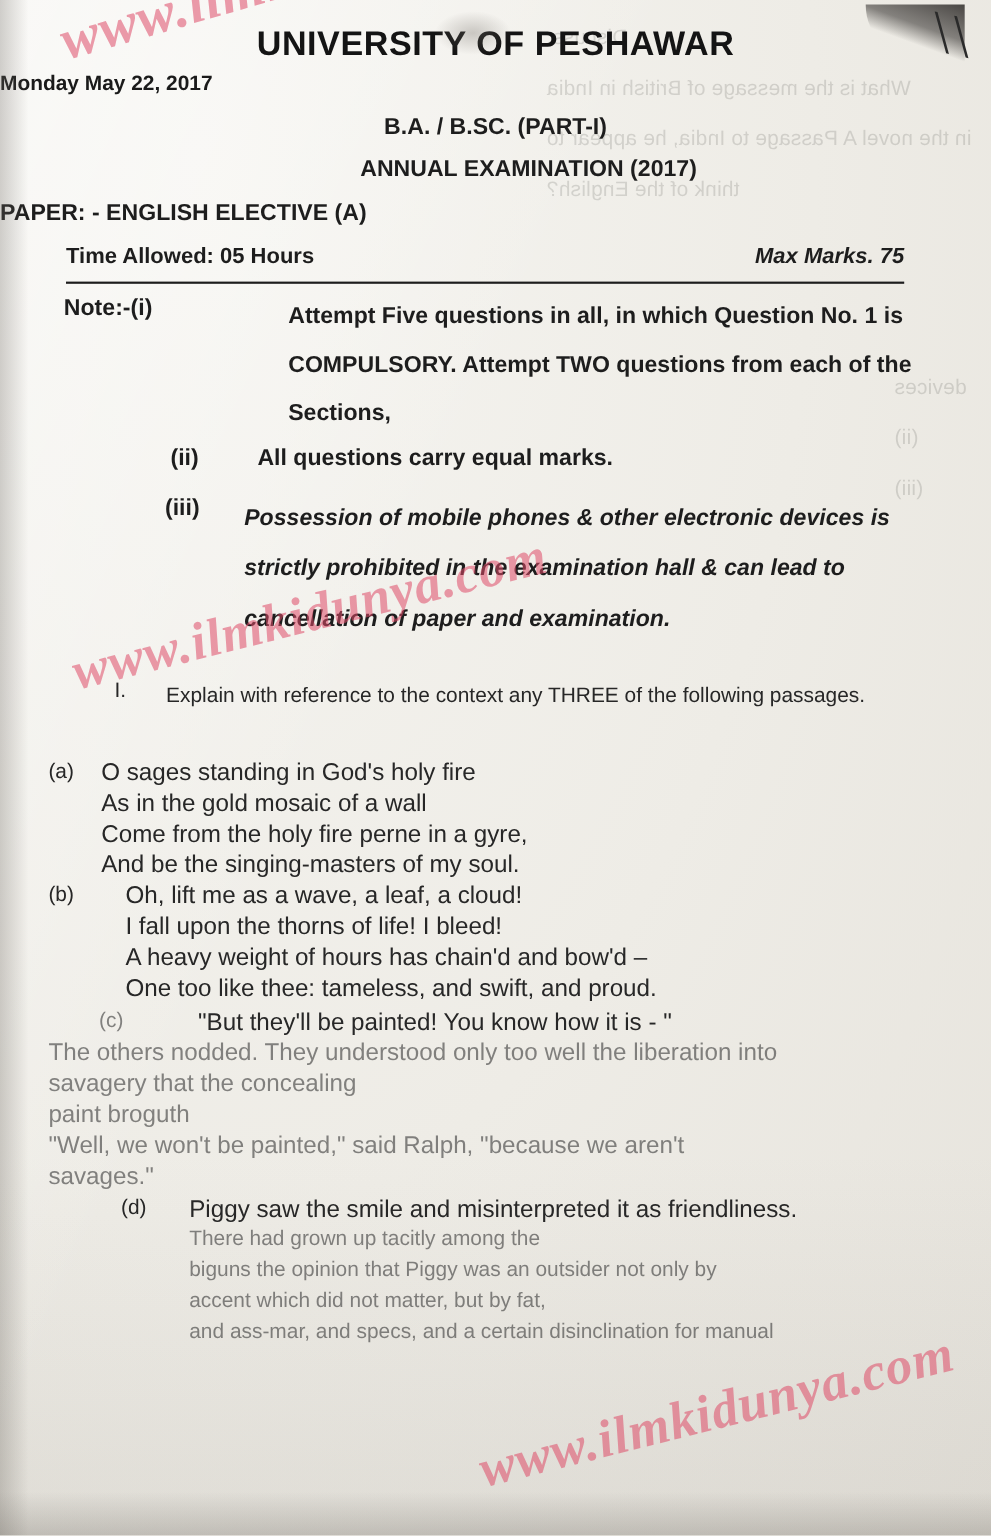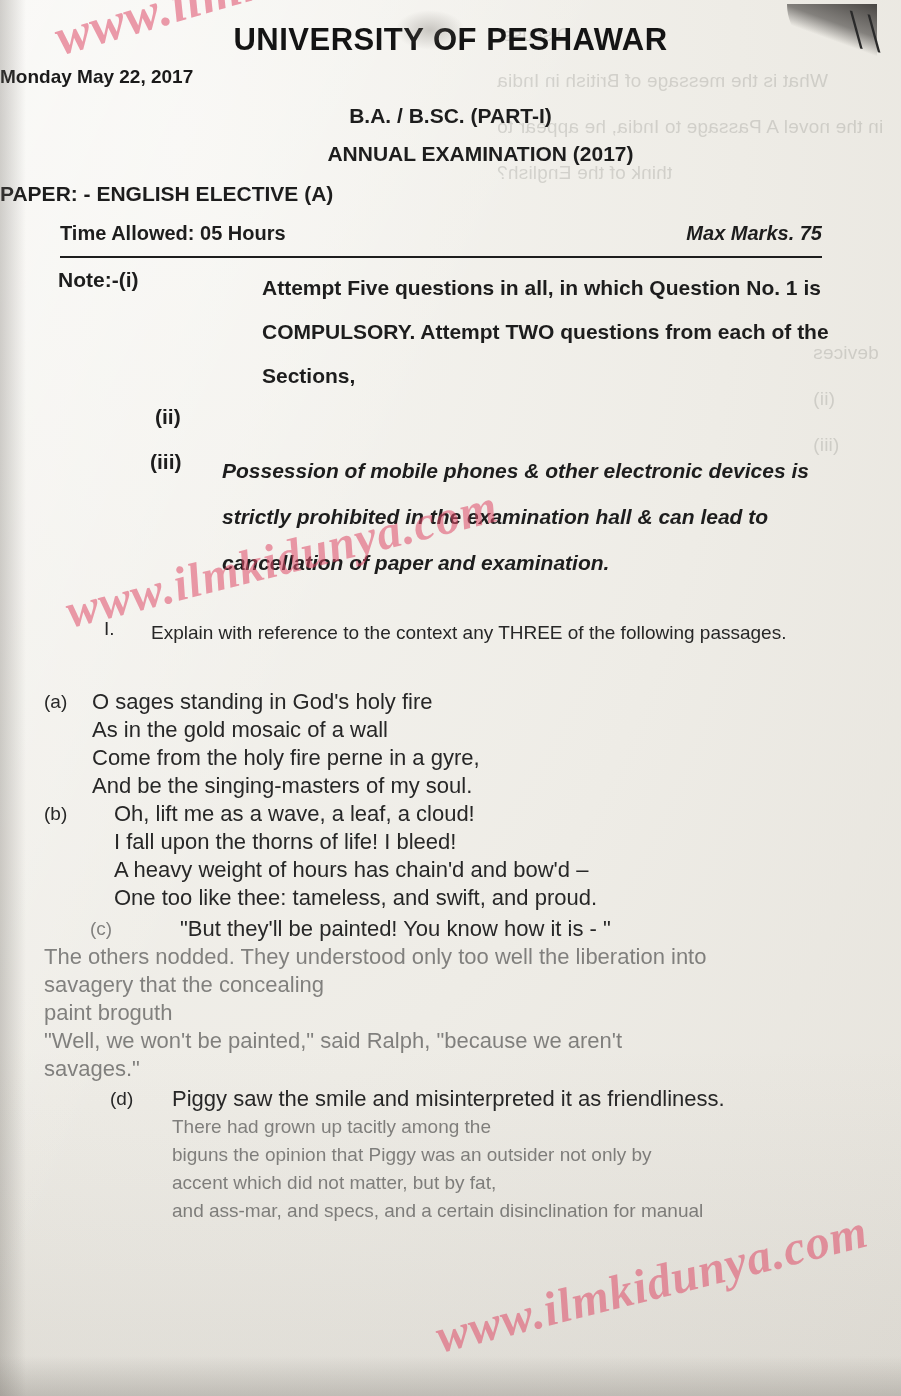--- a/index.html
+++ b/index.html
@@ -335,20 +335,21 @@
 
     <div class="meta-row">
       <span class="time">Time Allowed: 05 Hours</span>
       <span class="marks">Max Marks. 75</span>
     </div>
 
     <div class="note-label">Note:-(i)</div>
     <div class="note-i-text">Attempt Five questions in all, in which Question No. 1 is COMPULSORY. Attempt TWO questions from each of the Sections,</div>
 
     <div class="note-ii-num">(ii)</div>
+    <div class="note-ii-text">All questions carry equal marks.</div>
 
     <div class="note-iii-num">(iii)</div>
     <div class="note-iii-text">Possession of mobile phones &amp; other electronic devices is strictly prohibited in the examination hall &amp; can lead to cancellation of paper and examination.</div>
 
     <div class="q-body">
       <div class="q1-num">I.</div>
       <div class="q1-text">Explain with reference to the context any THREE of the following passages.</div>
 
       <div class="item item-a">
         <span class="lbl">(a)</span>

